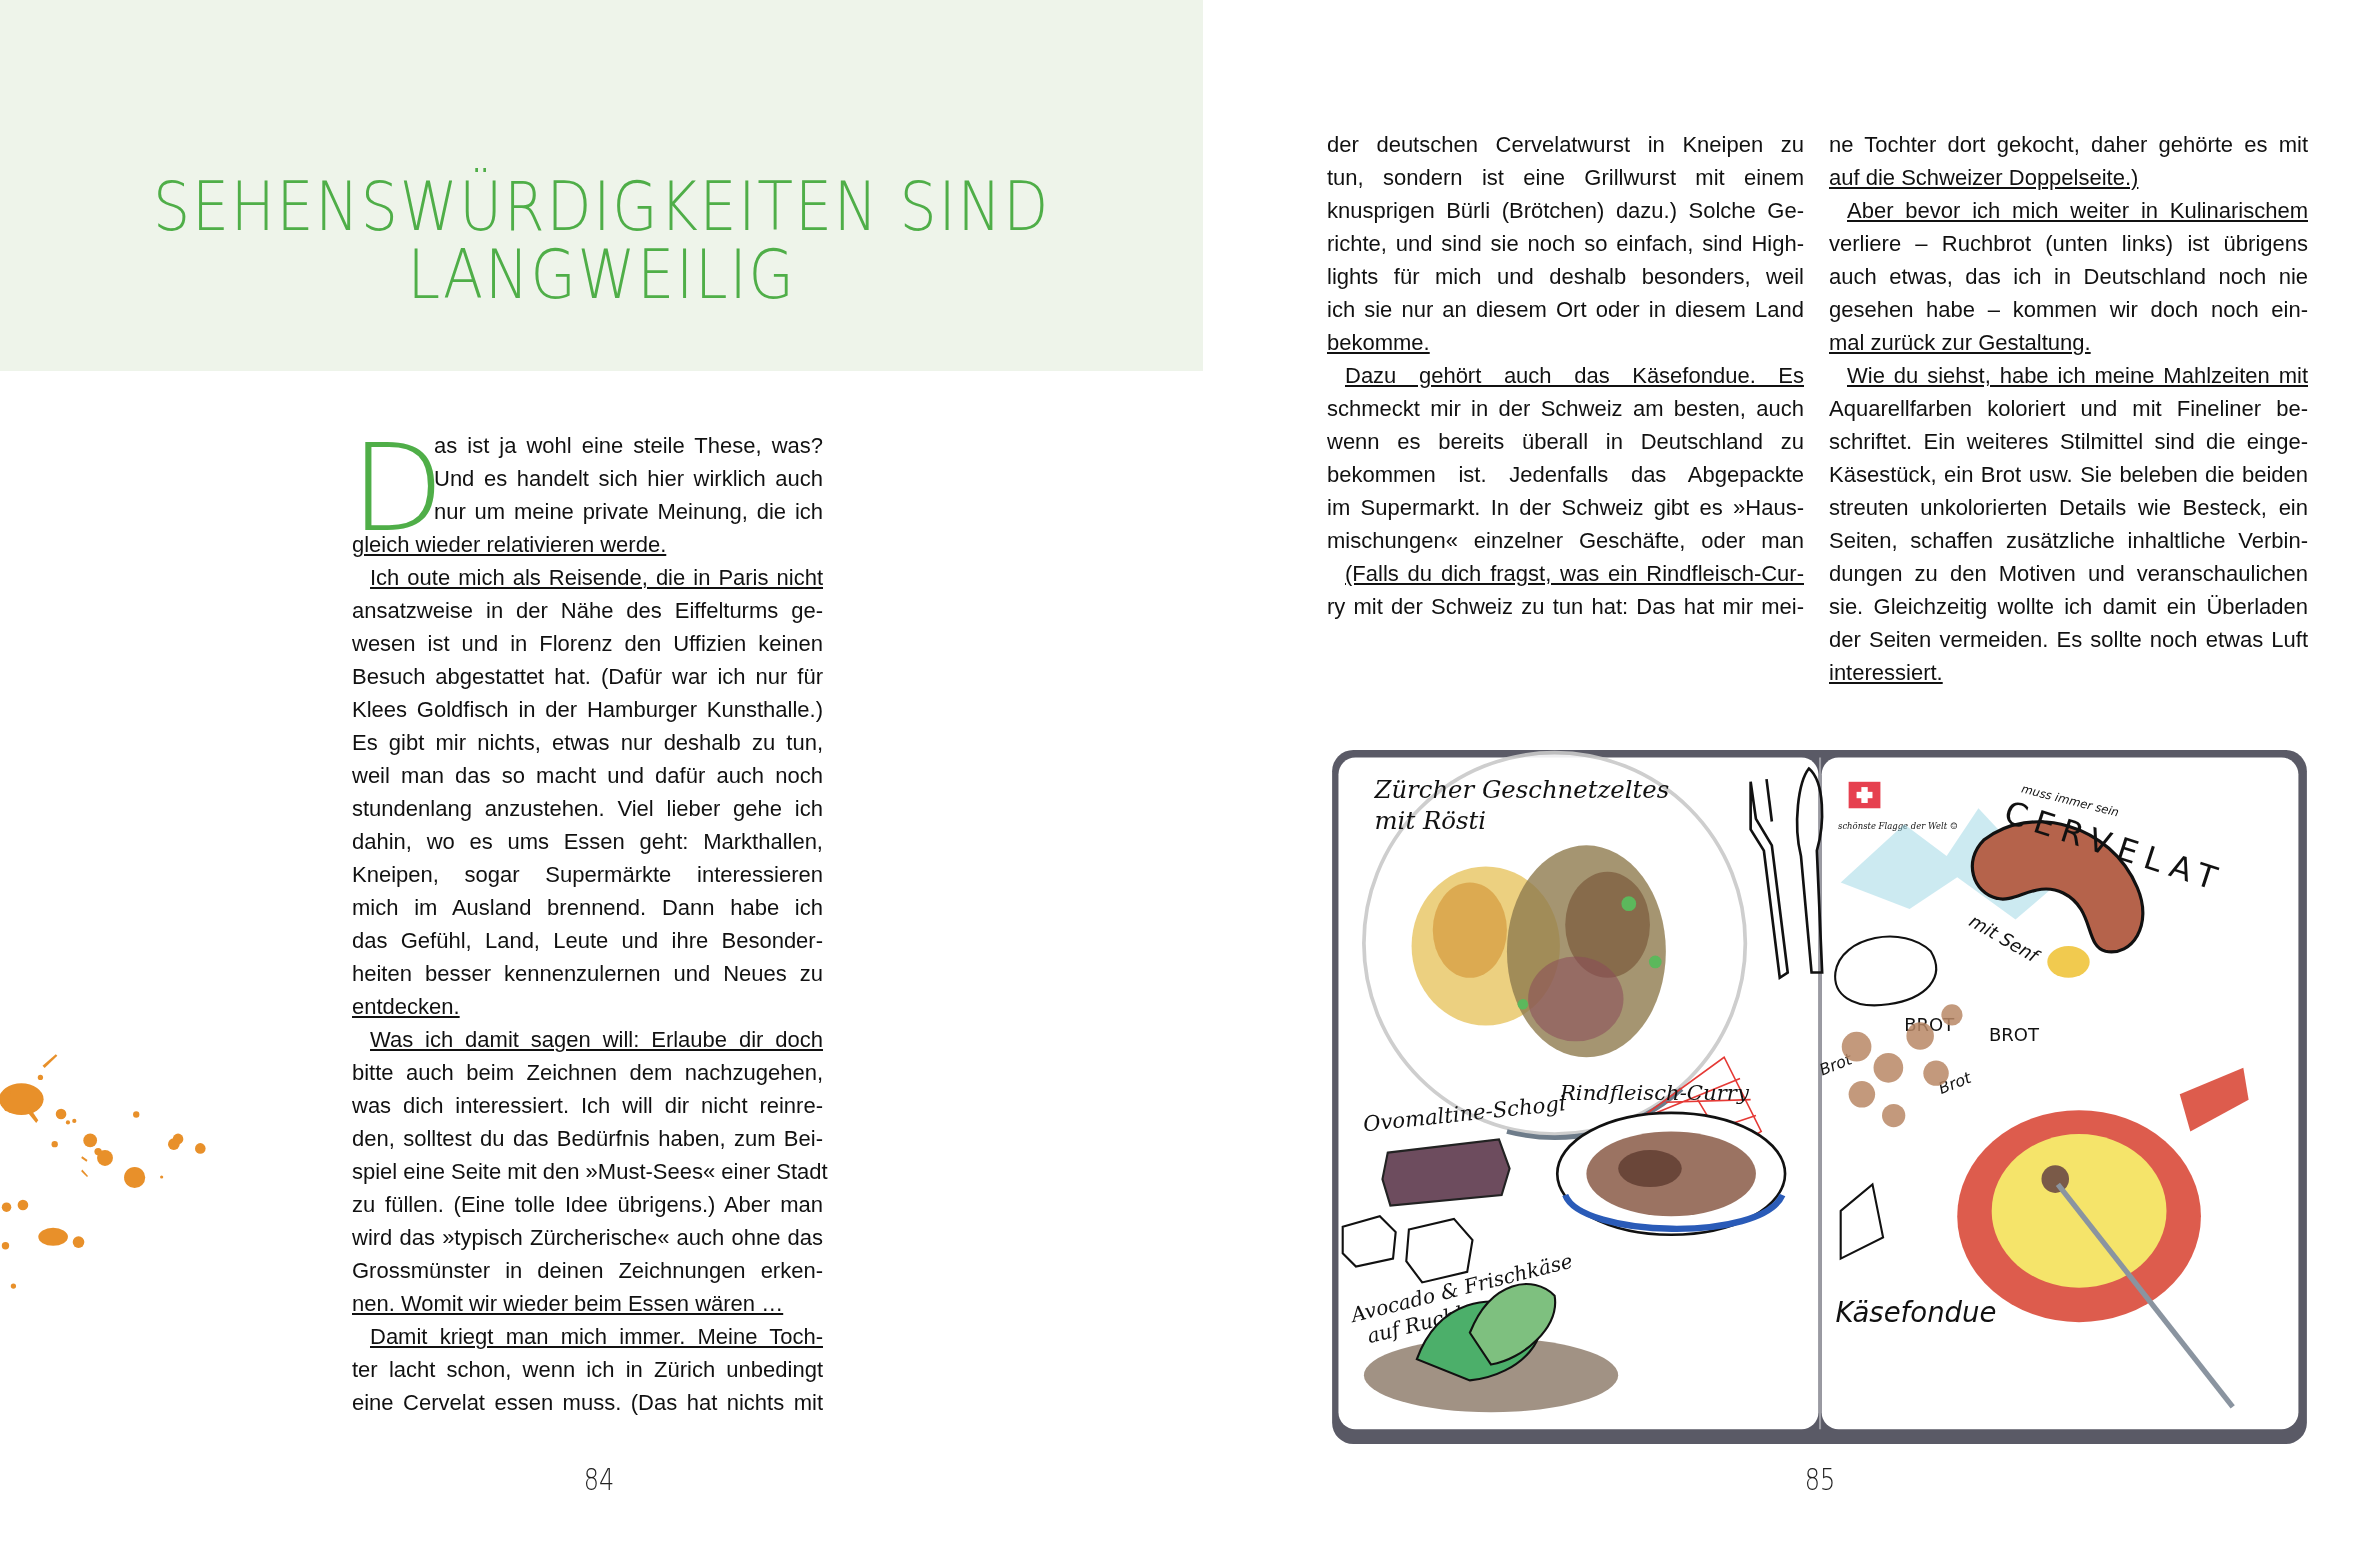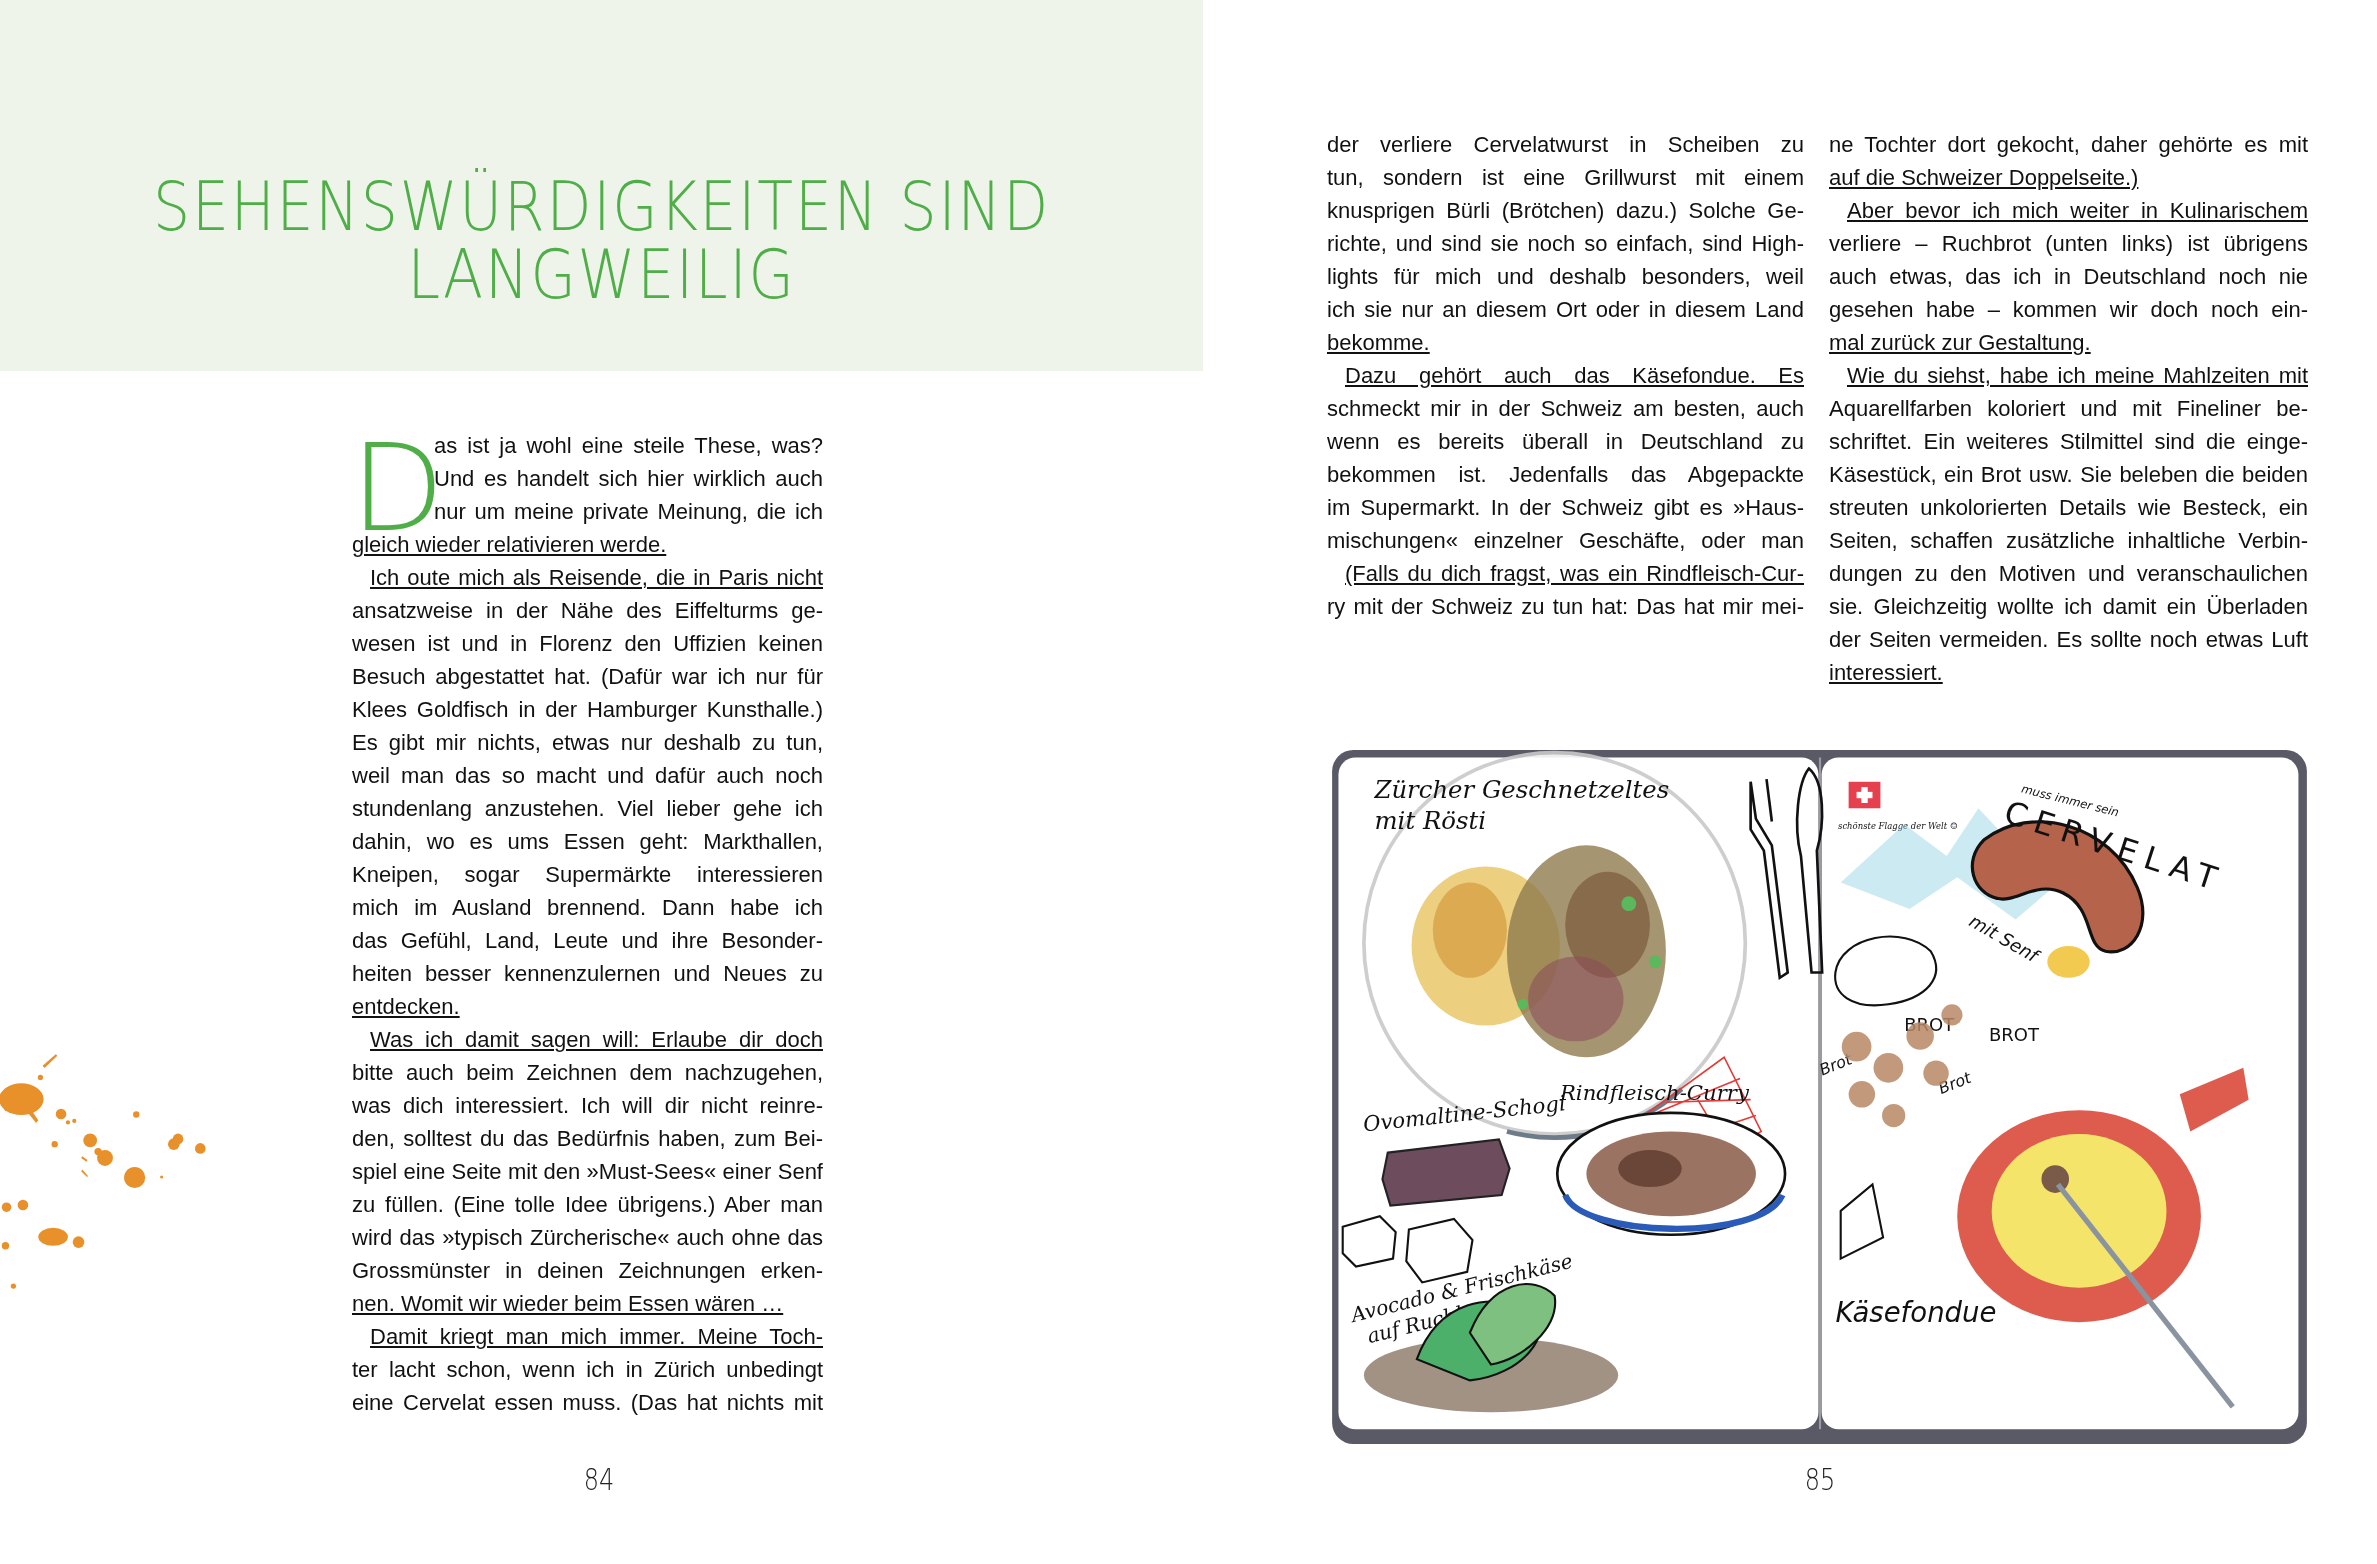--- a/index.html
+++ b/index.html
@@ -68,32 +68,32 @@
     <span class="ln">dahin, wo es ums Essen geht: Markthallen,</span>
     <span class="ln">Kneipen, sogar Supermärkte interessieren</span>
     <span class="ln">mich im Ausland brennend. Dann habe ich</span>
     <span class="ln">das Gefühl, Land, Leute und ihre Besonder-</span>
     <span class="ln">heiten besser kennenzulernen und Neues zu</span>
     <span class="ln last">entdecken.</span>
     <span class="ln ind">Was ich damit sagen will: Erlaube dir doch</span>
     <span class="ln">bitte auch beim Zeichnen dem nachzugehen,</span>
     <span class="ln">was dich interessiert. Ich will dir nicht reinre-</span>
     <span class="ln">den, solltest du das Bedürfnis haben, zum Bei-</span>
-    <span class="ln">spiel eine Seite mit den »Must-Sees« einer Senf</span>
+    <span class="ln">spiel eine Seite mit den »Must-Sees« einer Stadt</span>
     <span class="ln">zu füllen. (Eine tolle Idee übrigens.) Aber man</span>
     <span class="ln">wird das »typisch Zürcherische« auch ohne das</span>
     <span class="ln">Grossmünster in deinen Zeichnungen erken-</span>
     <span class="ln last">nen. Womit wir wieder beim Essen wären …</span>
     <span class="ln ind">Damit kriegt man mich immer. Meine Toch-</span>
     <span class="ln">ter lacht schon, wenn ich in Zürich unbedingt</span>
     <span class="ln">eine Cervelat essen muss. (Das hat nichts mit</span>
   </div>
 
 <div class="col rc1" id="rc1">
-    <span class="ln">der verliere Cervelatwurst in Scheiben zu</span>
+    <span class="ln">der deutschen Cervelatwurst in Kneipen zu</span>
     <span class="ln">tun, sondern ist eine Grillwurst mit einem</span>
     <span class="ln">knusprigen Bürli (Brötchen) dazu.) Solche Ge-</span>
     <span class="ln">richte, und sind sie noch so einfach, sind High-</span>
     <span class="ln">lights für mich und deshalb besonders, weil</span>
     <span class="ln">ich sie nur an diesem Ort oder in diesem Land</span>
     <span class="ln last">bekomme.</span>
     <span class="ln ind">Dazu gehört auch das Käsefondue. Es</span>
     <span class="ln">schmeckt mir in der Schweiz am besten, auch</span>
     <span class="ln">wenn es bereits überall in Deutschland zu</span>
     <span class="ln">bekommen ist. Jedenfalls das Abgepackte</span>

